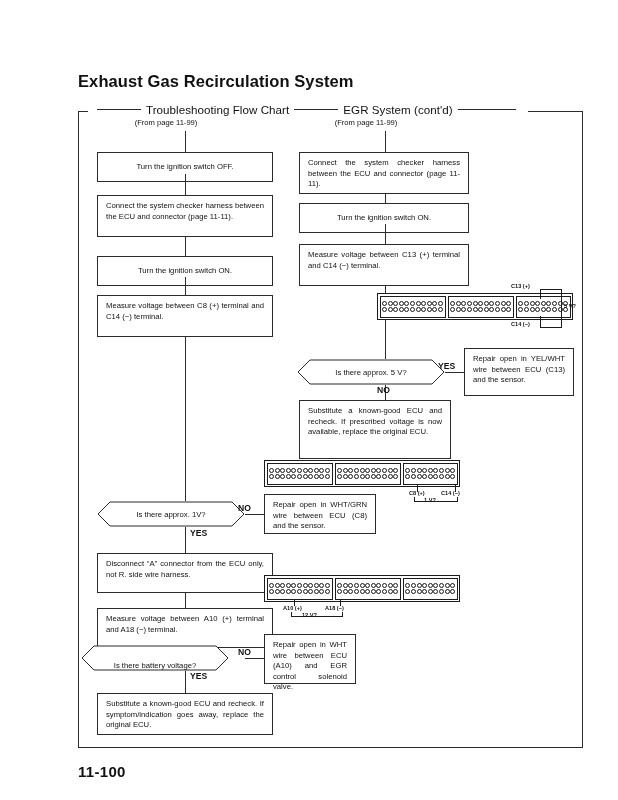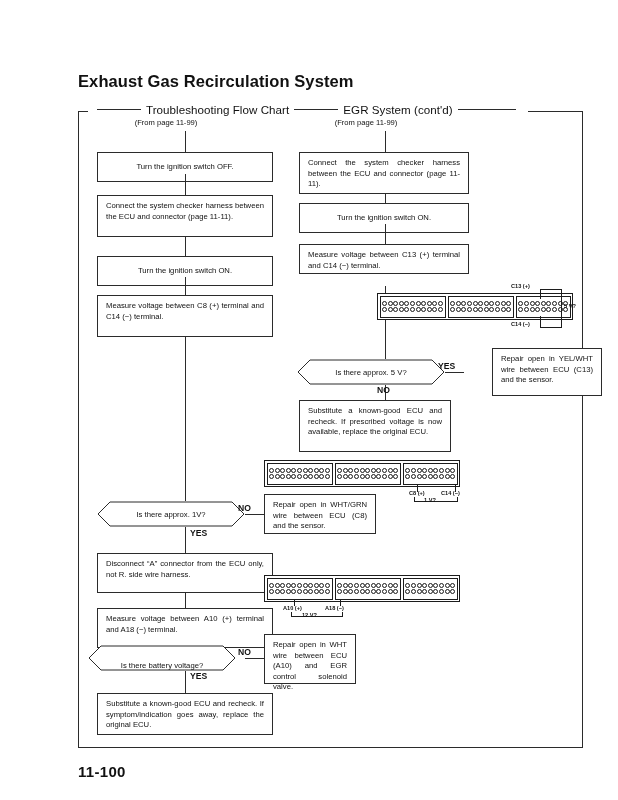--- a/index.html
+++ b/index.html
@@ -251,21 +251,21 @@
 <div class="branch-label" style="left:190px; top:528px;">YES</div>
 
 <div class="pbox" style="left:97px; top:553px; width:176px; height:40px;">Disconnect “A” connector from the ECU only, not R. side wire harness.</div>
 
 <div class="vline" style="left:185px; top:593px; height:15px;"></div>
 
 <div class="pbox" style="left:97px; top:608px; width:176px; height:40px;">Measure voltage between A10 (+) terminal and A18 (−) terminal.</div>
 
 <div class="vline" style="left:185px; top:648px; height:14px;"></div>
 
-<div class="decision" style="left:88px; top:645px; width:148px; height:40px;">
+<div class="decision" style="left:81px; top:645px; width:148px; height:40px;">
   <svg width="148" height="26" viewBox="0 0 148 26" aria-hidden="true">
     <polygon points="13,1 135,1 147,13 135,25 13,25 1,13" fill="#ffffff" stroke="#2b2b2b" stroke-width="1"></polygon>
   </svg>
   <div class="dtext">Is there battery voltage?</div>
 </div>
 
 <div class="hline" style="left:245px; top:658px; width:19px;"></div>
 <div class="branch-label" style="left:238px; top:647px;">NO</div>
 
 <div class="pbox" style="left:264px; top:634px; width:92px; height:50px;">Repair open in WHT wire between ECU (A10) and EGR control solenoid valve.</div>
@@ -280,21 +280,21 @@
 <div class="vline" style="left:385px; top:131px; height:21px;"></div>
 
 <div class="pbox" style="left:299px; top:152px; width:170px; height:42px;">Connect the system checker harness between the ECU and connector (page 11-11).</div>
 
 <div class="vline" style="left:385px; top:194px; height:9px;"></div>
 
 <div class="pbox center" style="left:299px; top:203px; width:170px; height:21px;">Turn the ignition switch ON.</div>
 
 <div class="vline" style="left:385px; top:224px; height:20px;"></div>
 
-<div class="pbox" style="left:299px; top:244px; width:170px; height:30px;">Measure voltage between C13 (+) terminal and C14 (−) terminal.</div>
+<div class="pbox" style="left:299px; top:244px; width:170px; height:42px;">Measure voltage between C13 (+) terminal and C14 (−) terminal.</div>
 
 <div class="vline" style="left:385px; top:286px; height:73px;"></div>
 
 <div class="conn" id="conn-c13-c14" style="left:377px; top:293px; height:27px;">
     <div class="blk">
       <div class="prow">
         <span class="pin"></span>
         <span class="pin"></span>
         <span class="pin"></span>
         <span class="pin"></span>
@@ -385,26 +385,26 @@
 <div class="decision" style="left:297px; top:359px; width:148px; height:26px;">
   <svg width="148" height="26" viewBox="0 0 148 26" aria-hidden="true">
     <polygon points="13,1 135,1 147,13 135,25 13,25 1,13" fill="#ffffff" stroke="#2b2b2b" stroke-width="1"></polygon>
   </svg>
   <div class="dtext">Is there approx. 5 V?</div>
 </div>
 
 <div class="hline" style="left:445px; top:372px; width:19px;"></div>
 <div class="branch-label" style="left:438px; top:361px;">YES</div>
 
-<div class="pbox" style="left:464px; top:348px; width:110px; height:48px;margin-left:28px;">Repair open in YEL/WHT wire between ECU (C13) and the sensor.</div>
+<div class="pbox" style="left:464px; top:348px; width:110px; height:48px;">Repair open in YEL/WHT wire between ECU (C13) and the sensor.</div>
 
 <div class="vline" style="left:385px; top:385px; height:22px;"></div>
 <div class="branch-label" style="left:377px; top:385px;">NO</div>
 
-<div class="pbox" style="left:299px; top:400px; width:152px; height:52px;">Substitute a known-good ECU and recheck. If prescribed voltage is now available, replace the original ECU.</div>
+<div class="pbox" style="left:299px; top:400px; width:152px; height:59px;">Substitute a known-good ECU and recheck. If prescribed voltage is now available, replace the original ECU.</div>
 
 <div class="conn" id="conn-c8-c14" style="left:264px; top:460px; height:27px;">
     <div class="blk">
       <div class="prow">
         <span class="pin"></span>
         <span class="pin"></span>
         <span class="pin"></span>
         <span class="pin"></span>
         <span class="pin"></span>
         <span class="pin"></span>

